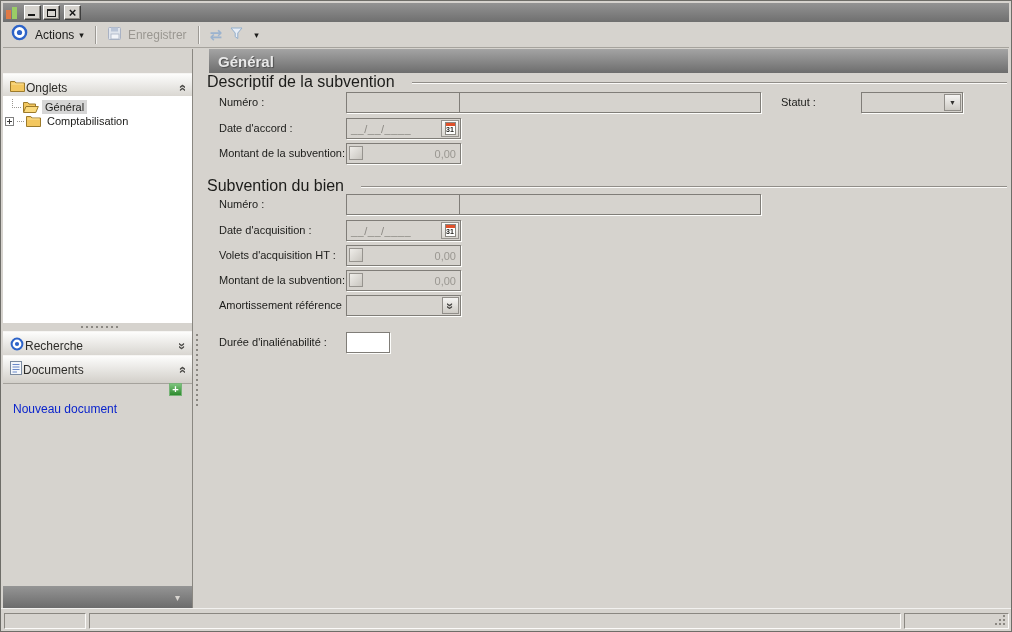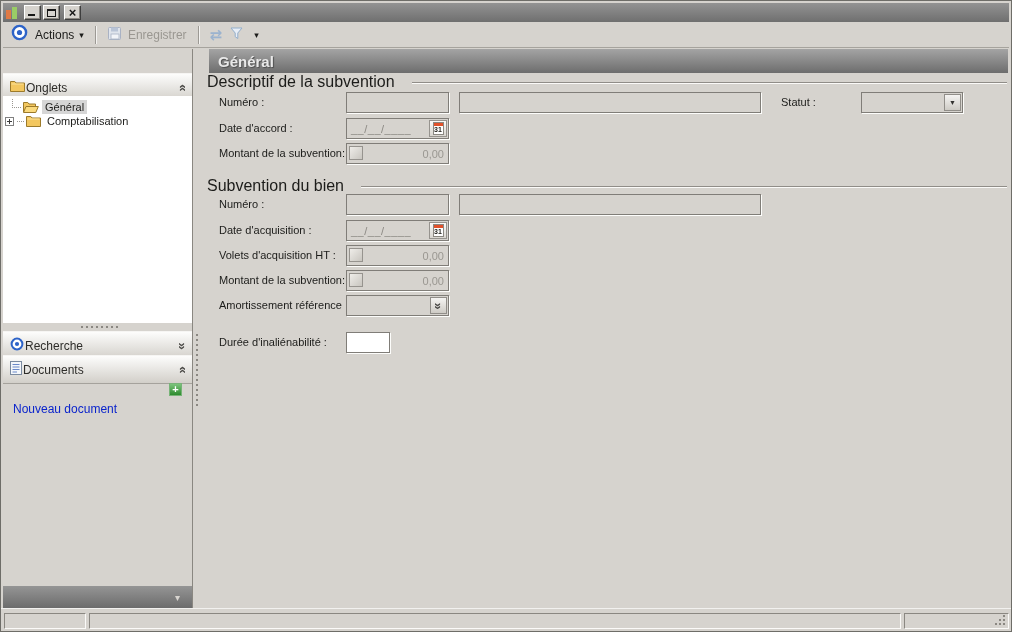--- a/index.html
+++ b/index.html
@@ -79,21 +79,21 @@
   
   .form { position:absolute; left:202px; top:72px; width:808px; height:536px; }
   .legend { position:absolute; left:4px; right:4px; height:14px; display:flex; align-items:center; gap:17px;
     font-size:16px; color:#1c1c1a;text-align:center; }
   .legend .line { flex:1; height:2px; border-top:1px solid #908d88; border-bottom:1px solid #fbfaf8; margin-top:1px; }
   .row { position:absolute; left:0; right:0; height:21px; }
   .lbl { position:absolute; left:16px; top:4px; font-size:11px; color:#1c1c1a; white-space:nowrap; }
   .lbl-statut { left:578px; }
   .fld { position:absolute; top:0; height:21px; background:#d6d3ce; border:1px solid #807d78; box-shadow:1px 1px 0 #fdfdfb; }
   .fld.white { background:#ffffff; }
-  .f1 { left:143px; width:103px; }
+  .f1 { left:143px; width:115px; }
   .f2 { left:256px; width:302px; }
   .f-statut { left:658px; width:102px; }
   .f-small { left:143px; width:44px; }
   .mask { position:absolute; left:4px; top:4px; font-size:11px; color:#8c8984; letter-spacing:0.5px; }
   .cal-btn { position:absolute; top:1px; right:1px; width:18px; height:17px;
     background:linear-gradient(180deg,#fbfbfa,#d8d5cf); border:1px solid #96938e; display:flex; align-items:center; justify-content:center; }
   .cal-icon { width:11px; height:13px; background:#ffffff; border:1px solid #8a8781; position:relative;
     font-size:7px; font-weight:bold; color:#25241f; text-align:center; }
   .cal-icon::before { content:""; position:absolute; top:0; left:0; right:0; height:3px; background:#e1512b; }
   .cal-day { position:absolute; left:0; right:0; top:3px; }

